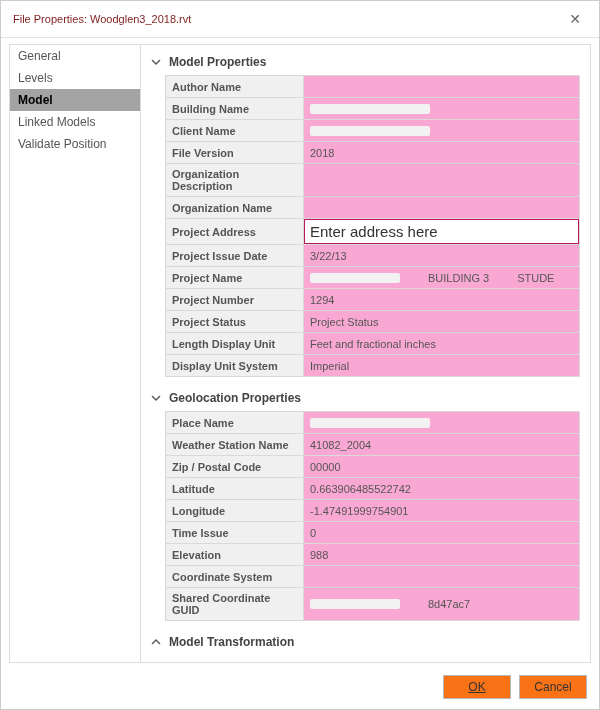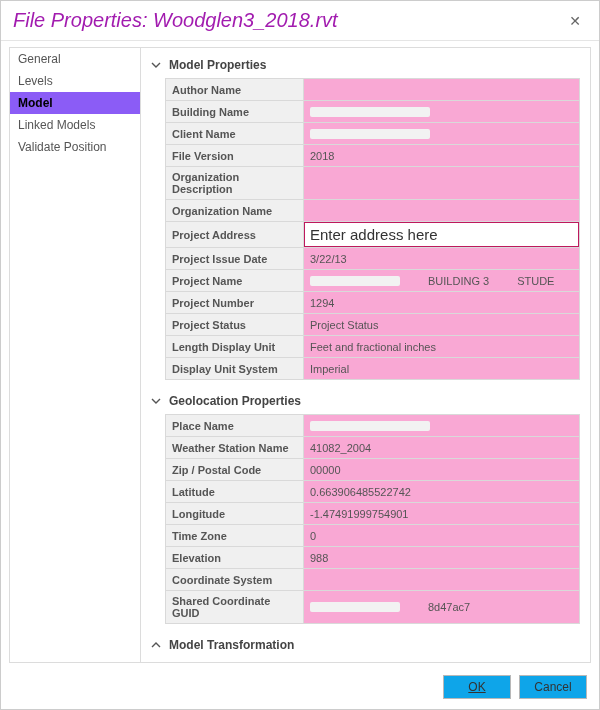--- a/index.html
+++ b/index.html
@@ -1,37 +1,37 @@
 <!DOCTYPE html>
 <html><head>
   <meta charset="utf-8">
   <style>
     * { box-sizing: border-box; margin: 0; padding: 0; }
     body { font-family: 'Segoe UI', Tahoma, sans-serif; font-size: 12px; color: #333; background: #fff; width: 600px; height: 710px; border: 1px solid #ccc; display: flex; flex-direction: column; }
     .titlebar { display: flex; align-items: center; padding: 8px 12px; border-bottom: 1px solid #e5e5e5; }
-    .titlebar-title { color: #a21caf; font-size: 20px; font-weight: 400; flex: 1; font-style: italic; }
+    .titlebar-title { color: #7f1d1d; font-size: 11px; font-weight: 400; flex: 1; }
     .close-x { color: #666; font-size: 14px; cursor: pointer; padding: 2px 6px; }
     .body { flex: 1; display: flex; padding: 6px 8px 4px 8px; gap: 0; overflow: hidden; }
     .sidebar { width: 132px; border: 1px solid #dcdcdc; background: #fff; }
     .sidebar-item { padding: 4px 8px; cursor: pointer; color: #555; font-size: 12px; }
-    .sidebar-item.selected { background: #8b5cf6; color: #000; font-weight: 700; }
+    .sidebar-item.selected { background: #a3a3a3; color: #000; font-weight: 700; }
     .main { flex: 1; border: 1px solid #dcdcdc; border-left: none; padding: 6px 10px 6px 10px; overflow-y: auto; }
     .section-header { display: flex; align-items: center; gap: 8px; font-weight: 700; color: #444; padding: 4px 0 6px 0; cursor: pointer; font-size: 12px; }
     .section-header.collapsed .chev svg { transform: rotate(-90deg); }
     .chev { display: inline-flex; }
     .chev svg { width: 10px; height: 10px; }
     .prop-table { border: 1px solid #d9d9d9; border-bottom: none; margin: 0 0 10px 14px; }
     .prop-row { display: flex; border-bottom: 1px solid #d9d9d9; min-height: 22px; }
     .prop-label { width: 138px; flex-shrink: 0; background: #f0f0f0; padding: 4px 6px; color: #555; font-size: 11px; border-right: 1px solid #d9d9d9; display: flex; align-items: center; font-weight: bold; }
     .prop-value { flex: 1; padding: 4px 6px; color: #555; font-size: 11px; display: flex; align-items: center; background: #f9a8d4; overflow: hidden; white-space: nowrap; }
     .prop-value.editing { padding: 0; }
     .prop-value input { width: 100%; height: 100%; border: 1px solid #be185d; padding: 3px 5px; font-size: 15px; color: #333; outline: none; }
     .redacted { display: inline-block; height: 10px; border-radius: 2px; background: #f2f2f2; }
     .footer { display: flex; justify-content: flex-end; gap: 8px; padding: 8px 12px 10px 12px; }
-    .btn { min-width: 68px; padding: 4px 14px; border: 1px solid #b8b8b8; background: #0ea5e9; cursor: pointer; font-size: 12px; color: #333; }
+    .btn { min-width: 68px; padding: 4px 14px; border: 1px solid #b8b8b8; background: #f97316; cursor: pointer; font-size: 12px; color: #333; }
     .uline { text-decoration: underline; }
   </style>
 </head>
 <body>
 
 <div class="titlebar">
   <div class="titlebar-title">File Properties: Woodglen3_2018.rvt</div>
   <div class="close-x">✕</div>
 </div>
 
@@ -141,21 +141,21 @@
         </div>
         <div class="prop-row">
           <div class="prop-label">Latitude</div>
           <div class="prop-value">0.663906485522742</div>
         </div>
         <div class="prop-row">
           <div class="prop-label">Longitude</div>
           <div class="prop-value">-1.47491999754901</div>
         </div>
         <div class="prop-row">
-          <div class="prop-label">Time Zone</div>
+          <div class="prop-label">Time Issue</div>
           <div class="prop-value">0</div>
         </div>
         <div class="prop-row">
           <div class="prop-label">Elevation</div>
           <div class="prop-value">988</div>
         </div>
         <div class="prop-row">
           <div class="prop-label">Coordinate System</div>
           <div class="prop-value"></div>
         </div>

